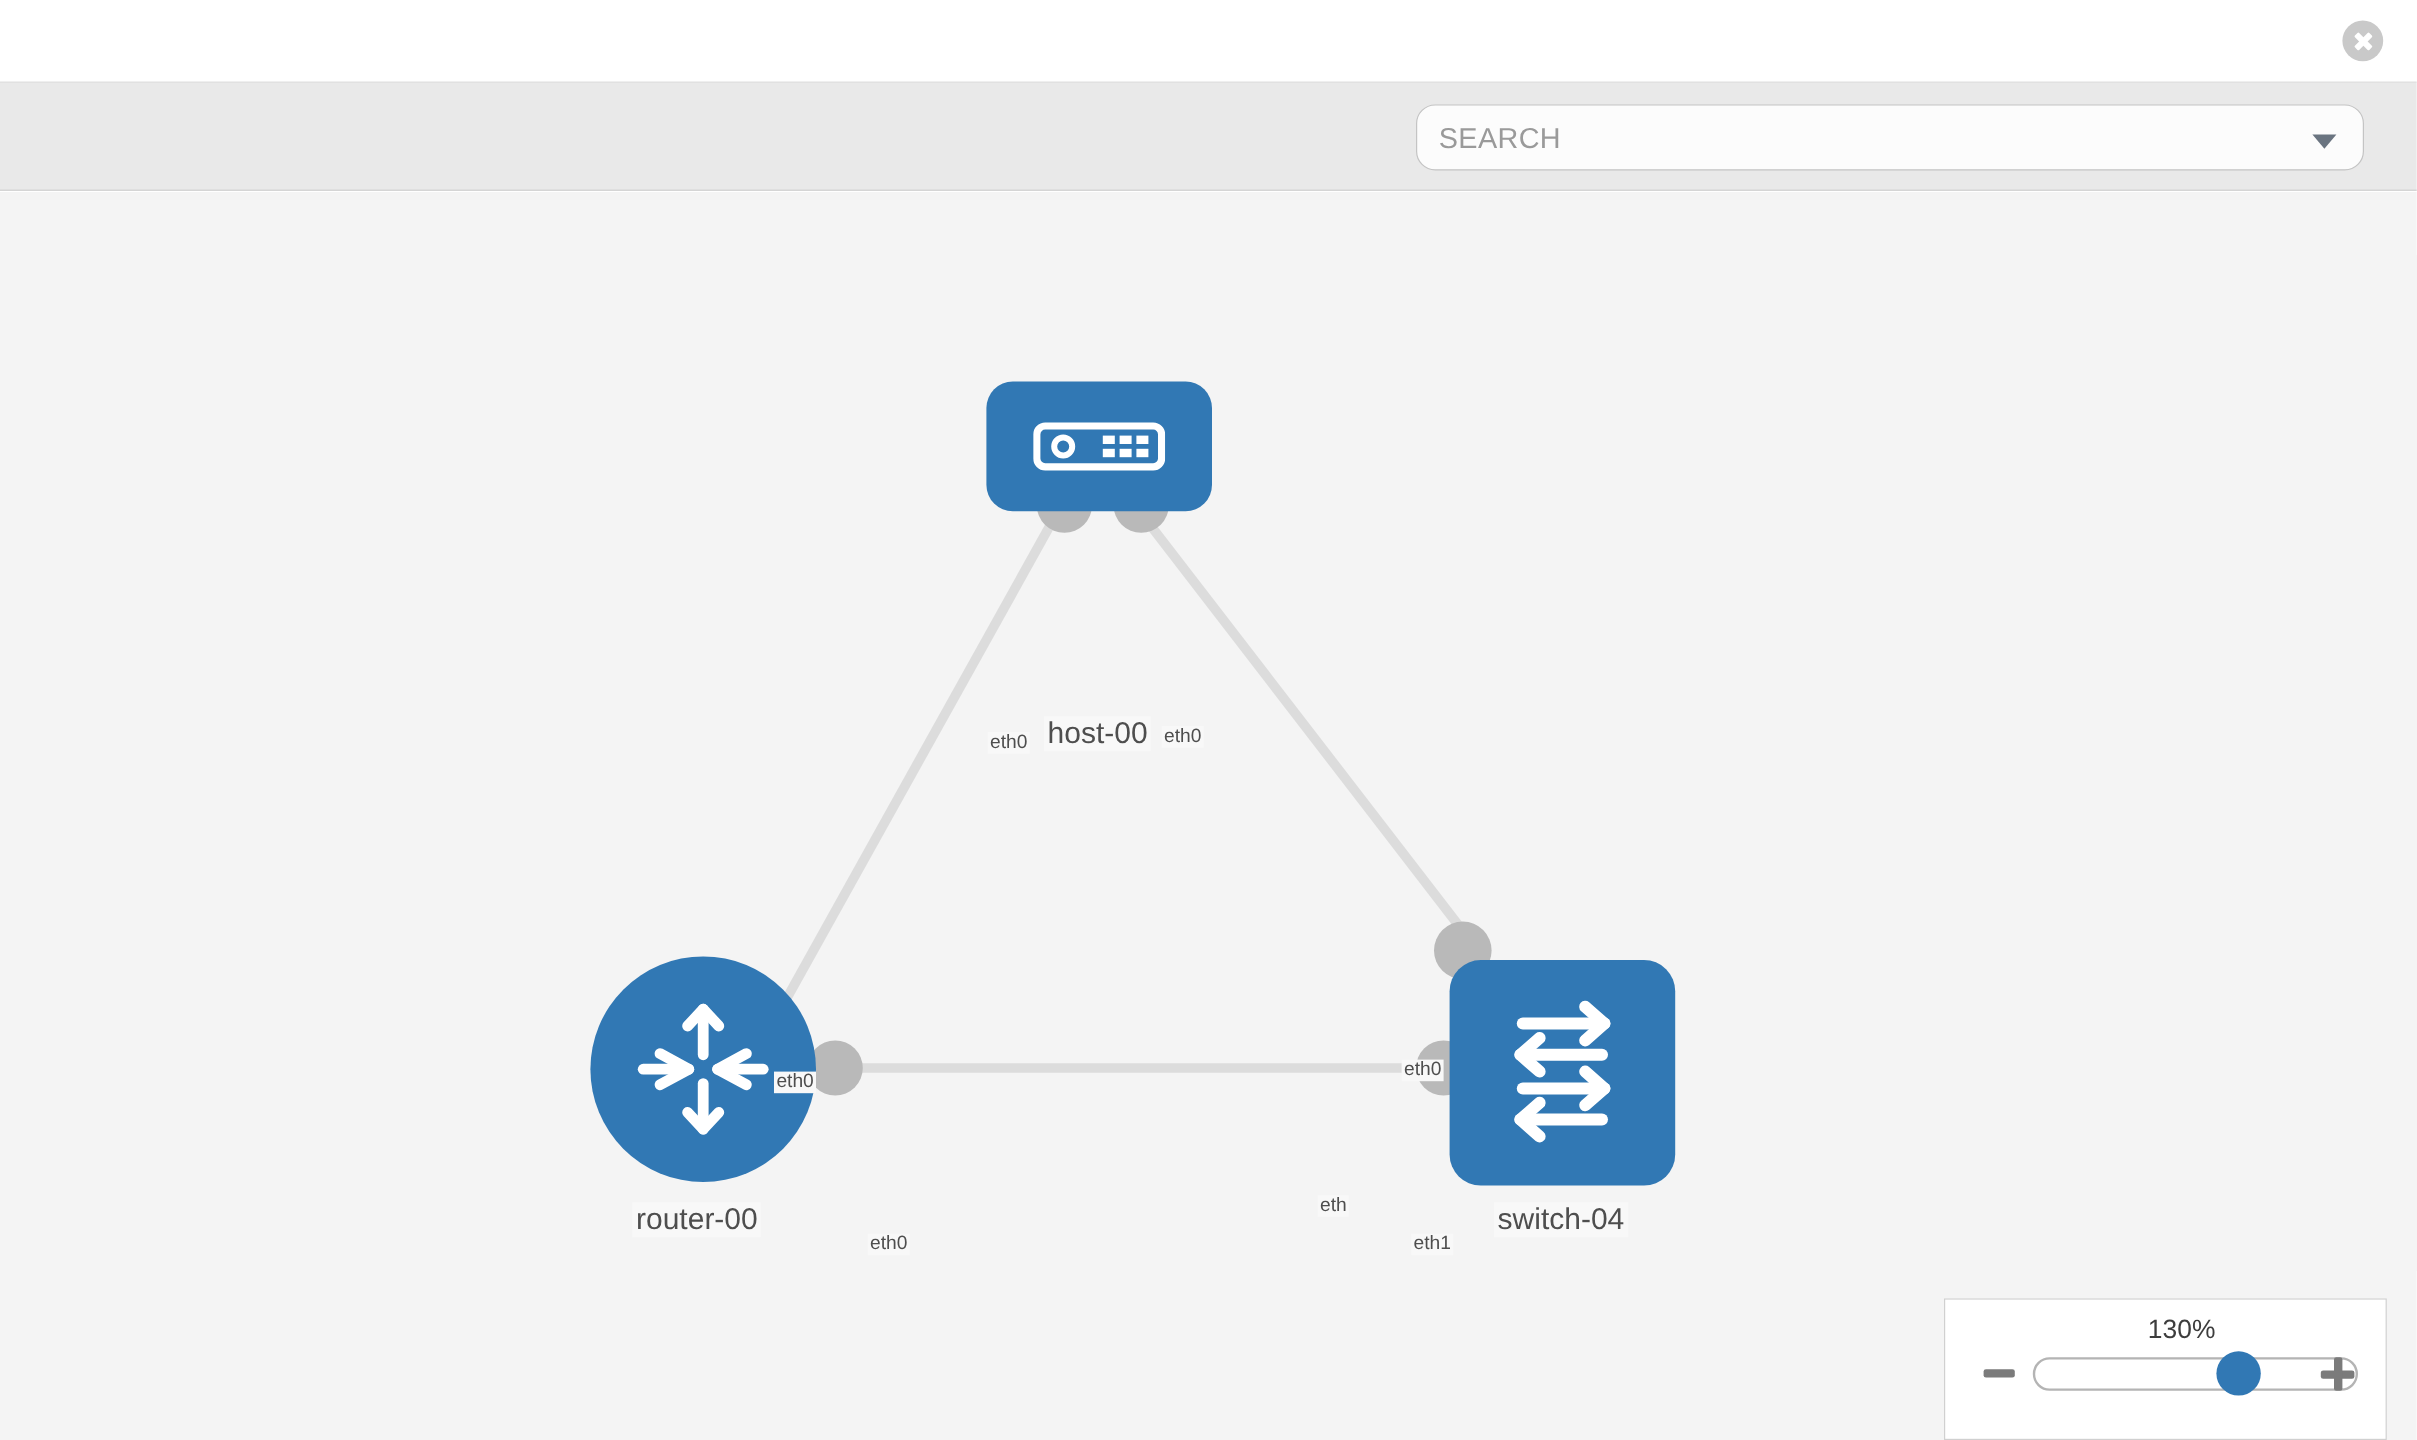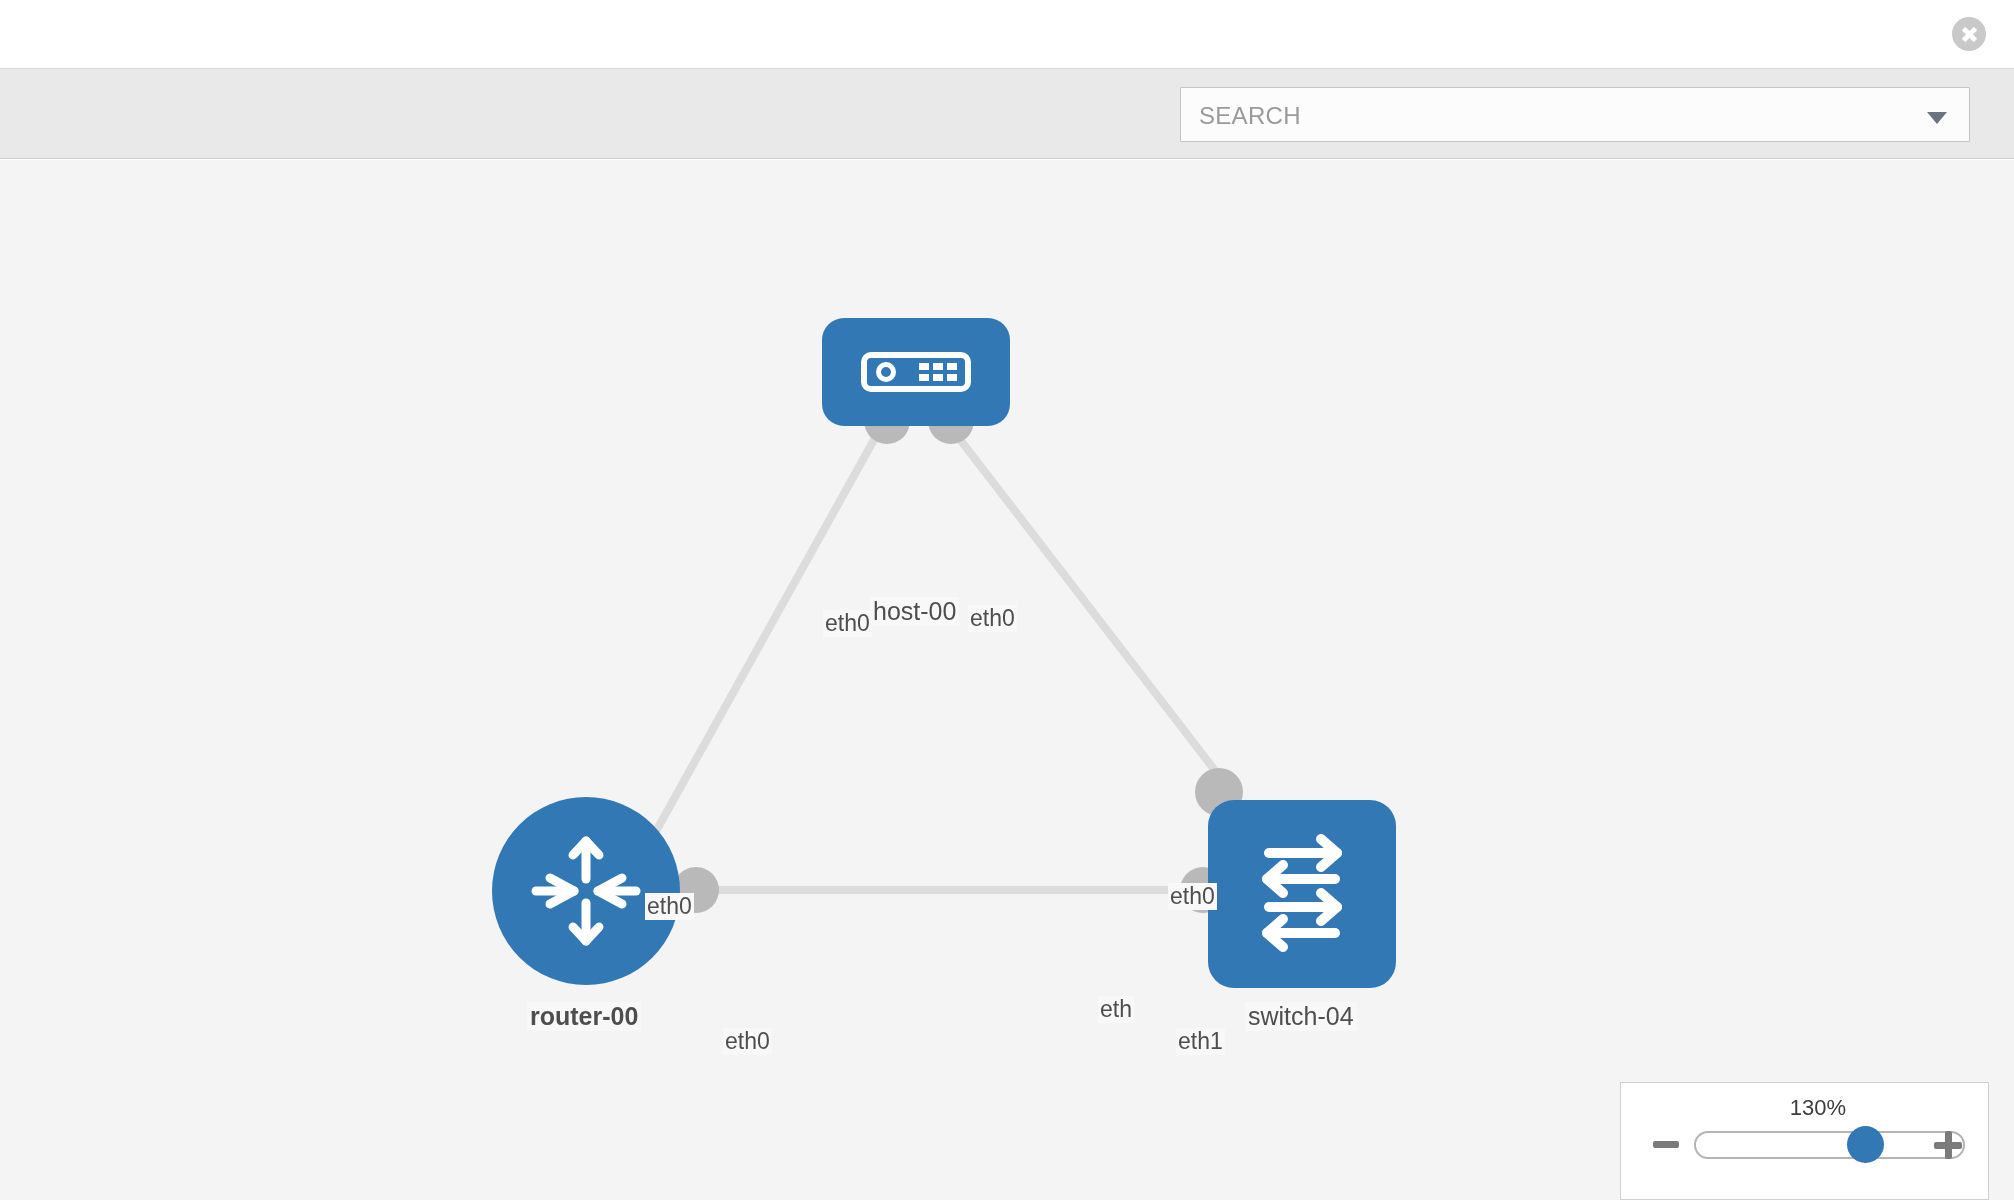--- a/index.html
+++ b/index.html
@@ -107,21 +107,21 @@
   .key-icon    { left: 1114px; }
 
   .search-box {
     position: absolute;
     left: 1180px;
     top: 18px;
     width: 790px;
     height: 55px;
     background: #fcfcfc;
     border: 1px solid #c4c4c4;
-    border-radius: 1px;
+    border-radius: 16px;
     box-sizing: border-box;
   }
   .search-placeholder {
     position: absolute;
     left: 18px;
     top: 14px;
     font-size: 24px;
     color: #9a9a9a;
     letter-spacing: .3px;
   }
@@ -160,21 +160,21 @@
   .node-label {
     position: absolute;
     font-size: 25px;
     color: #4e4e4e;
     background: #f8f8f8;
     white-space: nowrap;
     padding: 0 3px;
   }
   .edge-label {
     position: absolute;
-    font-size: 23px;
+    font-size: 16px;
     color: #4e4e4e;
     background: #f8f8f8;
     white-space: nowrap;
     padding: 0 2px;
   }
   .port {
     position: absolute;
     background: #b9b9b9;
     border-radius: 50%;
   }
@@ -322,21 +322,21 @@
           <path d="M47 24 L60 10 L73 24"></path>
           <path d="M60 110 L60 72"></path>
           <path d="M47 96 L60 110 L73 96"></path>
           <path d="M10 60 L48 60"></path>
           <path d="M24 47 L48 60 L24 73" fill="none"></path>
           <path d="M110 60 L72 60"></path>
           <path d="M96 47 L72 60 L96 73" fill="none"></path>
         </g>
       </svg>
     </div>
-    <div class="node-label" style="left:527px; top:842px;font-weight:bold;">router-00</div>
+    <div class="node-label" style="left:527px; top:842px;">router-00</div>
   </div>
 
   <div class="node">
     <div class="node-shape" style="left:1208px; top:640px; width:188px; height:188px; border-radius:26px;">
       <svg width="130" height="130" viewBox="0 0 130 130">
         <g stroke="#ffffff" stroke-width="10" stroke-linecap="round" stroke-linejoin="round" fill="none">
           <path d="M32 24 L100 24"></path>
           <path d="M84 10 L100 24 L84 38"></path>
           <path d="M98 50 L30 50"></path>
           <path d="M46 36 L30 50 L46 64"></path>

